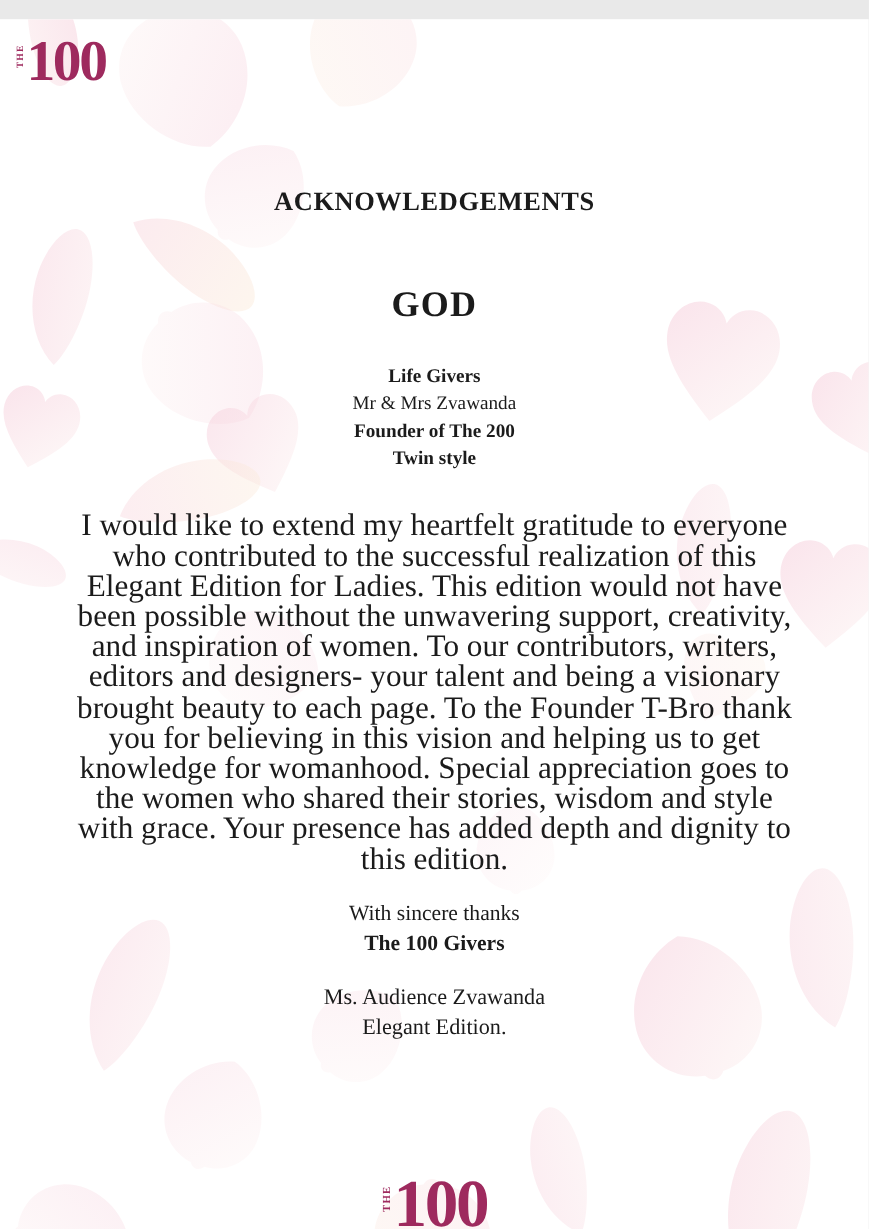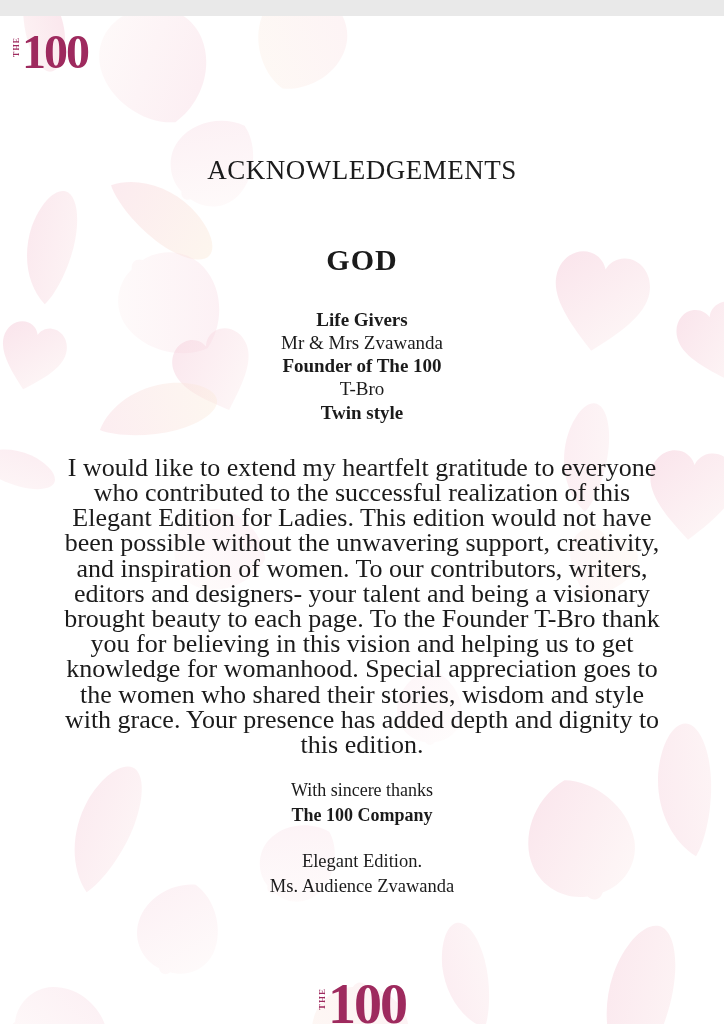--- a/index.html
+++ b/index.html
@@ -40,35 +40,35 @@
   .logo-bottom{bottom:8px;left:50%;transform:translateX(-50%);font-size:56px;}
   .logo-bottom .the{font-size:9px;margin-top:12px;}
   
   .content{
     position:relative;
     text-align:center;
     padding-top:138px;
     height:100%;
   }
   .title{
-    font-size:27px;
-    font-weight:normal;
+    font-size:22px;
+    font-weight:bold;
     letter-spacing:.5px;
     line-height:1.25;
   }
   .god{
     margin-top:54px;
     font-size:30px;
     font-weight:700;
     letter-spacing:1px;
     line-height:1.2;
   }
   .dedications{
     margin-top:30px;
-    font-size:19px;
+    font-size:16px;
     line-height:23.2px;
   }
   .dedications .bold{font-weight:bold;}
   .gratitude{
     margin:31px auto 0;
     max-width:614px;
     font-size:26px;
     line-height:25.2px;
   }
   .closing{
@@ -140,35 +140,34 @@
 
   <div class="content">
 
     <h1 class="title">ACKNOWLEDGEMENTS</h1>
 
     <h2 class="god">GOD</h2>
 
     <div class="dedications">
       <div class="bold">Life Givers</div>
       <div>Mr &amp; Mrs Zvawanda</div>
-      <div class="bold">Founder of The 100</div>
-      <div>T-Bro</div>
+      <div class="bold">Founder of The 200</div>
       <div class="bold">Twin style</div>
     </div>
 
     <p class="gratitude">I would like to extend my heartfelt gratitude to everyone who contributed to the successful realization of this Elegant Edition for Ladies. This edition would not have been possible without the unwavering support, creativity, and inspiration of women. To our contributors, writers, editors and designers- your talent and being a visionary brought beauty to each page. To the Founder T-Bro thank you for believing in this vision and helping us to get knowledge for womanhood. Special appreciation goes to the women who shared their stories, wisdom and style with grace. Your presence has added depth and dignity to this edition.</p>
 
     <div class="closing">
       <div>With sincere thanks</div>
-      <div class="bold">The 100 Company</div>
+      <div class="bold">The 100 Givers</div>
     </div>
 
     <div class="signature">
+      <div>Ms. Audience Zvawanda</div>
       <div>Elegant Edition.</div>
-      <div>Ms. Audience Zvawanda</div>
     </div>
 
   </div>
 
   <div class="logo logo-bottom">
     <span class="the">THE</span>
     <span class="num">100</span>
   </div>
 
 </div>

